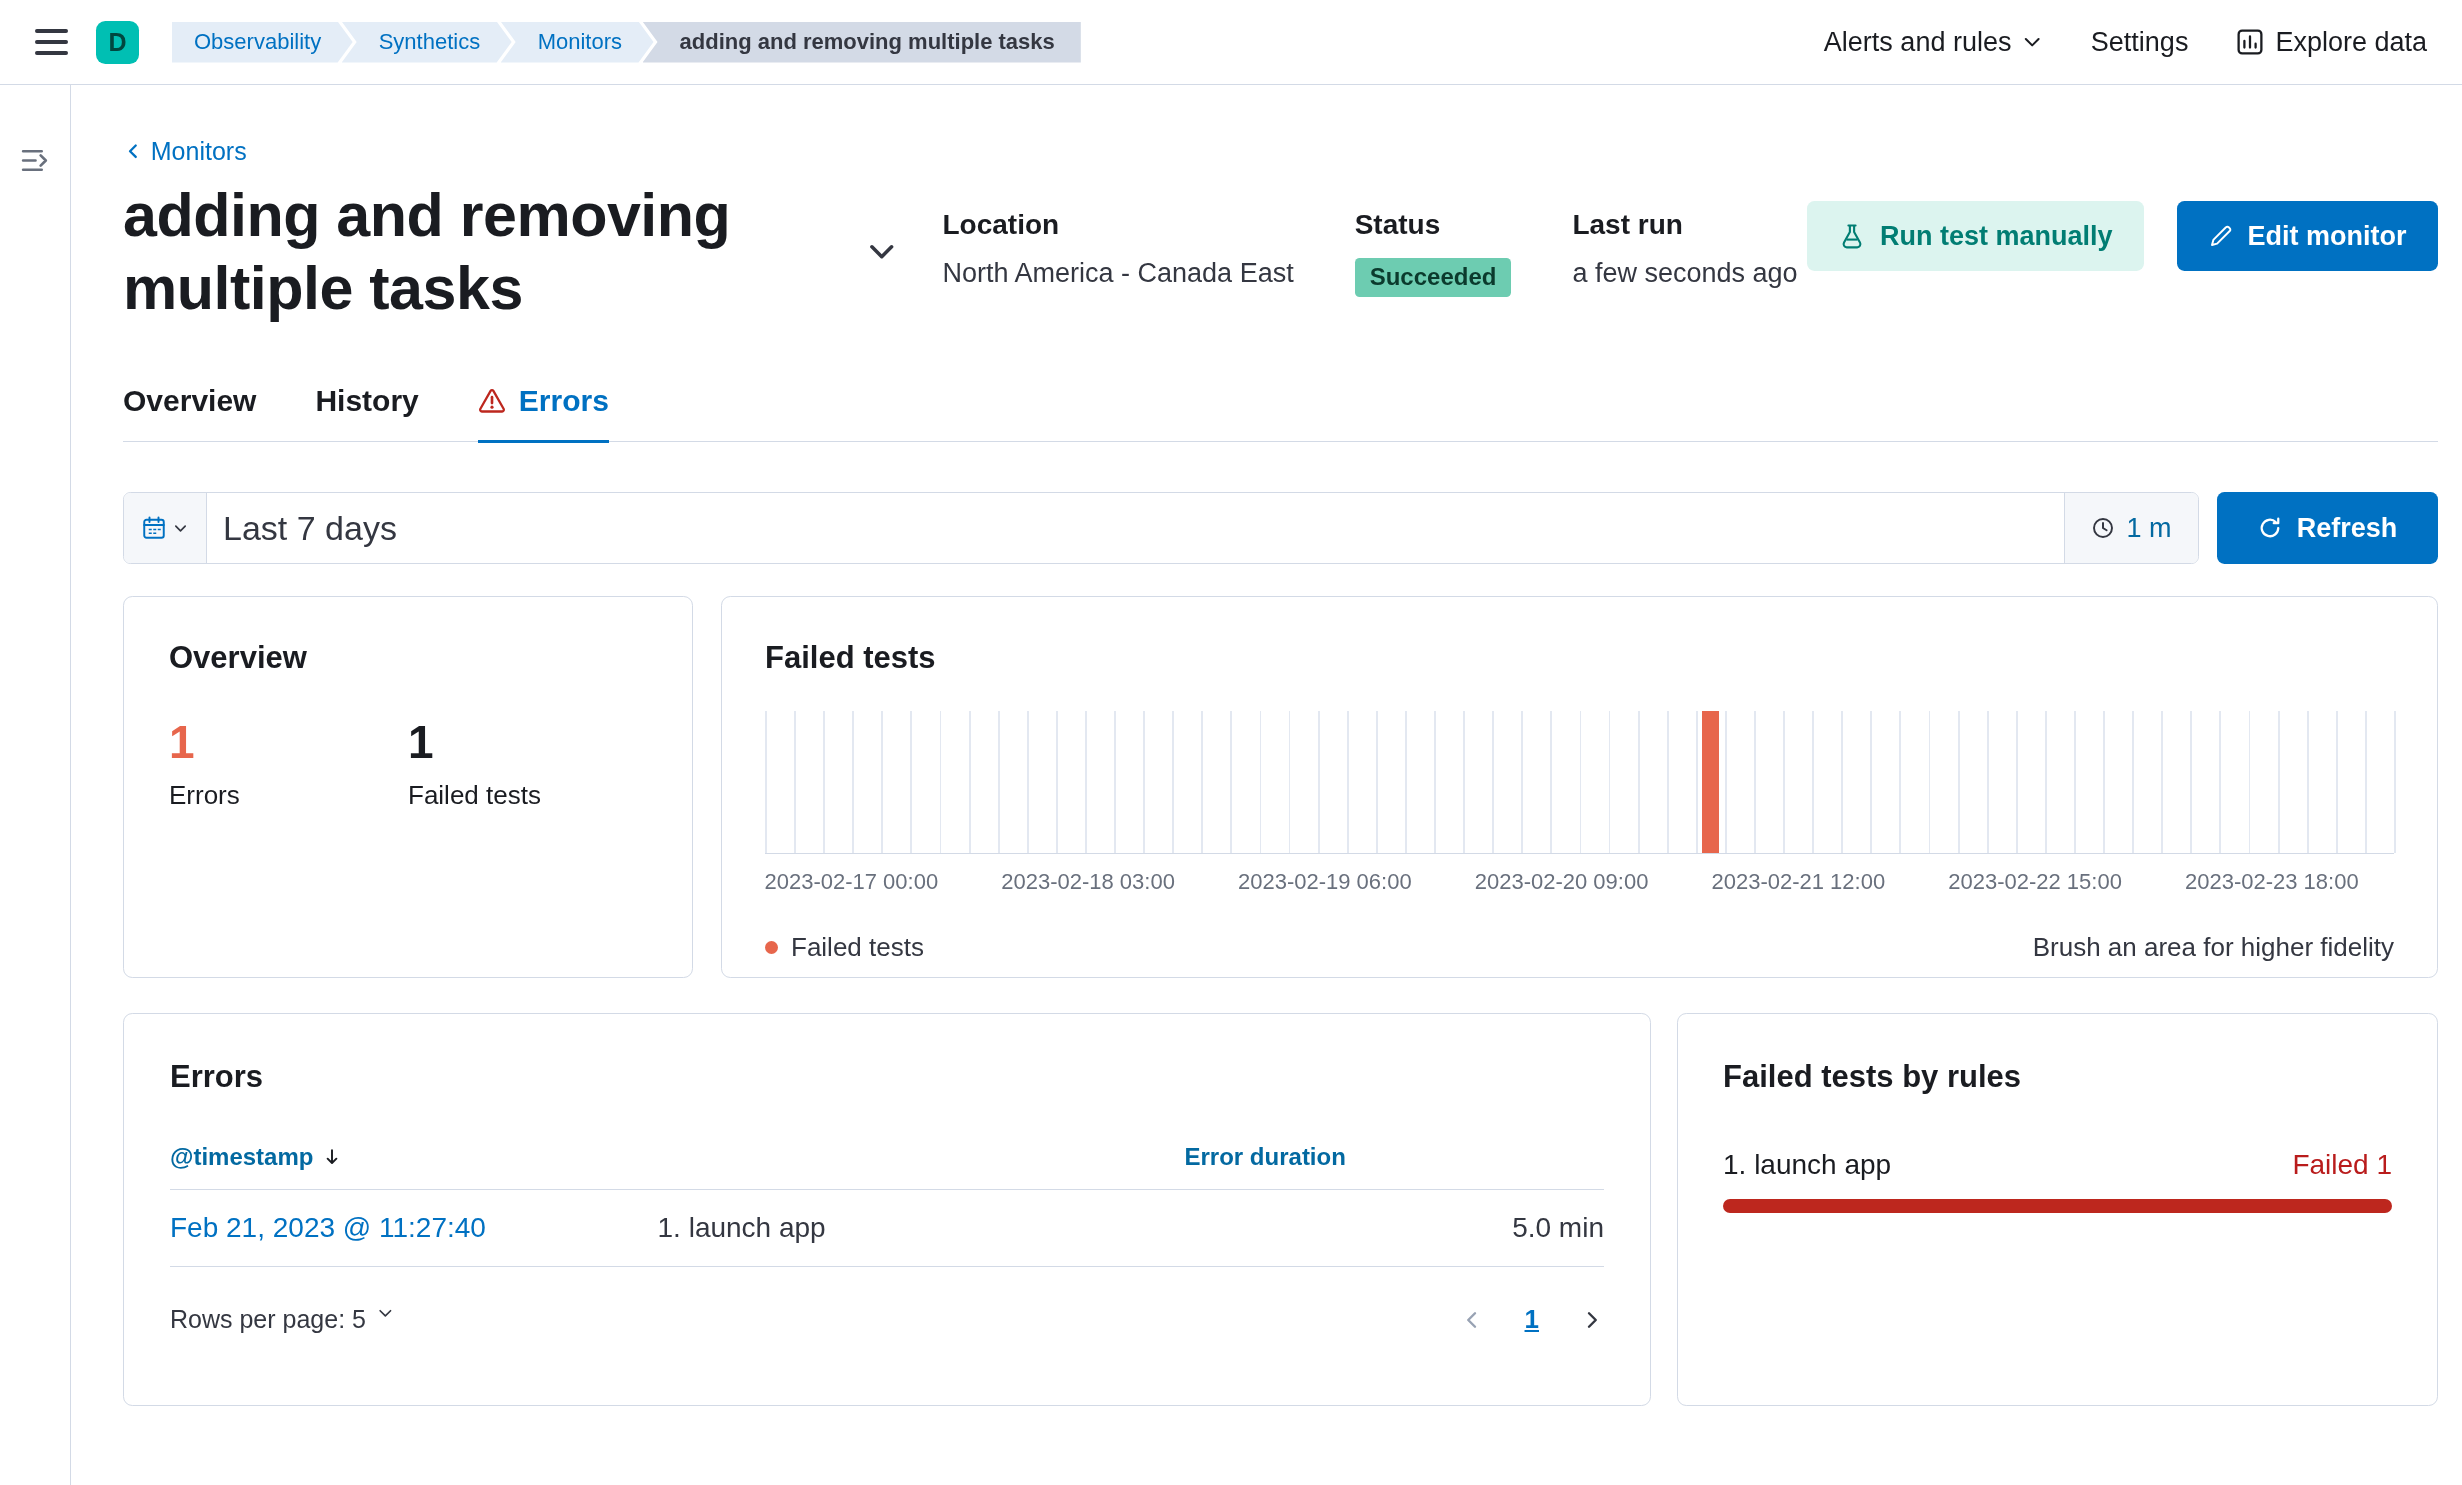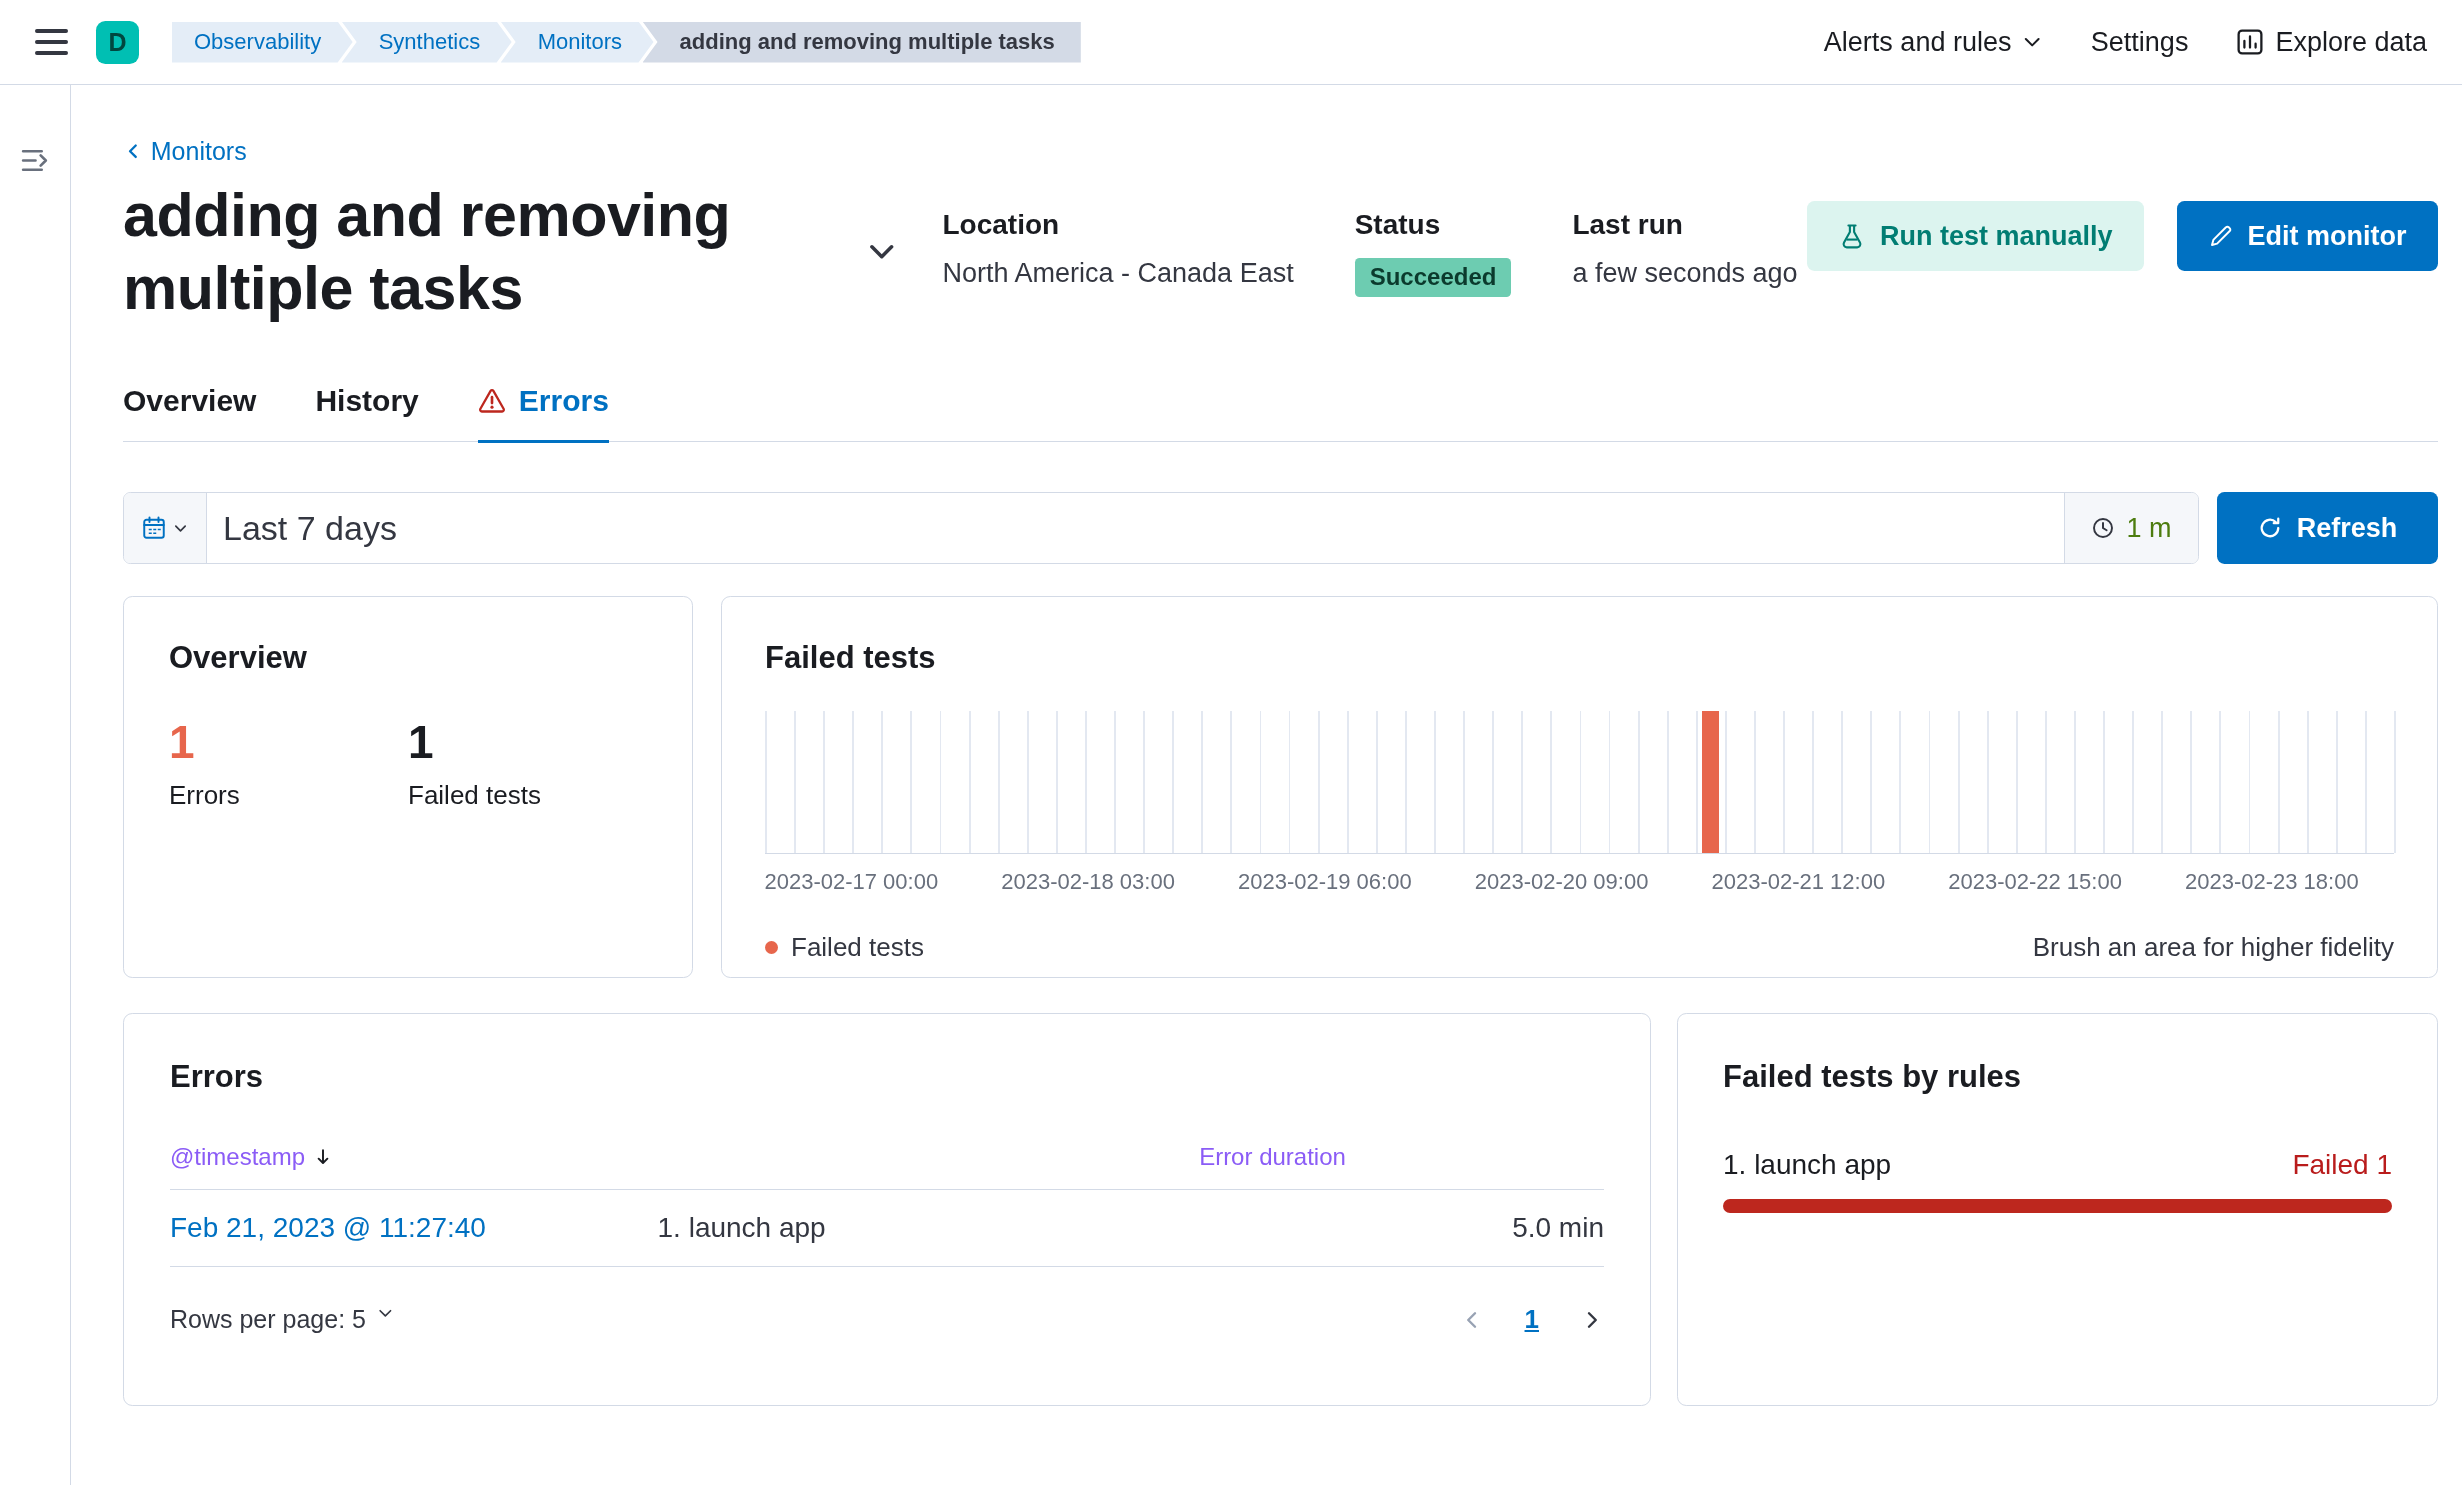--- a/index.html
+++ b/index.html
@@ -77,21 +77,21 @@
   .tabs { display: flex; gap: 59px; margin-top: 59px; border-bottom: 1.9px solid #D3DAE6; }
   .tab { font-size: 30px; font-weight: 700; color: #1A1C21; padding-bottom: 22px; display: flex; align-items: center; gap: 13px; border-bottom: 3.7px solid transparent; margin-bottom: -1.9px; }
   .tab.active { color: #0071C2; border-bottom-color: #0071C2; }
 
   
   .date-row { margin-top: 50px; display: flex; gap: 18.5px; }
   .date-bar { flex: 1; height: 72px; border: 0.9px solid #D3DAE6; border-radius: 7.4px; background: #fff; display: flex; align-items: center; overflow: hidden; }
   .quick-select { width: 83px; height: 100%; background: #F5F7FA; border-right: 0.9px solid #D3DAE6; display: flex; align-items: center; justify-content: center; gap: 6.5px; color: #0071C2; }
   .quick-select .caret { color: #343741; }
   .range-text { margin-left: 16px; font-size: 34px; color: #343741; }
-  .interval { margin-left: auto; height: 100%; background: #F5F7FA; border-left: 0.9px solid #D3DAE6; display: flex; align-items: center; gap: 11px; padding: 0 26px; font-size: 27px; color: #4d7c0f; }
+  .interval { margin-left: auto; height: 100%; background: #F5F7FA; border-left: 0.9px solid #D3DAE6; display: flex; align-items: center; gap: 11px; padding: 0 26px; font-size: 27px; color: #0369a1; }
   .btn-refresh { width: 221px; height: 72px; justify-content: center; background: #0071C2; color: #fff; }
 
   
   .panel { background: #fff; border: 0.9px solid #D3DAE6; border-radius: 9.3px; }
   .panel-title { font-size: 31px; font-weight: 700; color: #1A1C21; }
 
   .row1 { margin-top: 31.5px; display: flex; gap: 28px; }
   .overview-panel { width: 570px; height: 382px; padding: 43px 45px; }
   .stats { display: flex; margin-top: 43px; }
   .stat { width: 329px; }
@@ -105,21 +105,21 @@
   .ticks { position: relative; height: 30px; margin-top: 15px; font-size: 22px; color: #69707D; }
   .tick { position: absolute; transform: translateX(-50%); white-space: nowrap; }
   .legend-row { margin-top: 33px; display: flex; justify-content: space-between; align-items: center; font-size: 26px; color: #343741; }
   .legend-item { display: flex; align-items: center; gap: 13px; }
   .legend-dot { width: 13px; height: 13px; border-radius: 50%; }
 
   .row2 { margin-top: 35px; display: flex; gap: 26px; }
   .errors-panel { width: 1528px; height: 393px; padding: 45px 46px; }
   .err-table { margin-top: 48px; }
   .thead, .trow { display: grid; grid-template-columns: 34% 48% 18%; align-items: center; }
-  .thead { font-size: 24px; font-weight: 400; color: #8b5cf6; padding-bottom: 18.5px; border-bottom: 0.9px solid #D3DAE6; }
+  .thead { font-size: 24px; font-weight: 700; color: #0369a1; padding-bottom: 18.5px; border-bottom: 0.9px solid #D3DAE6; }
   .th { display: flex; align-items: center; gap: 7.4px; }
   .th-right { justify-content: flex-end; text-align: right; }
   .trow { font-size: 28px; color: #343741; padding: 22px 0; border-bottom: 0.9px solid #D3DAE6; }
   .ts-link { color: #0071C2; font-weight: 500; }
   .cell-right { text-align: right; }
   .tfoot { margin-top: 37px; display: flex; justify-content: space-between; align-items: center; font-size: 25px; color: #343741; }
   .rows-per-page { display: flex; gap: 11px; }
   .pager { display: flex; align-items: center; gap: 41px; }
   .page-prev { color: #98A2B3; }
   .page-num { color: #0071C2; font-weight: 700; text-decoration: underline; font-size: 26px; }

